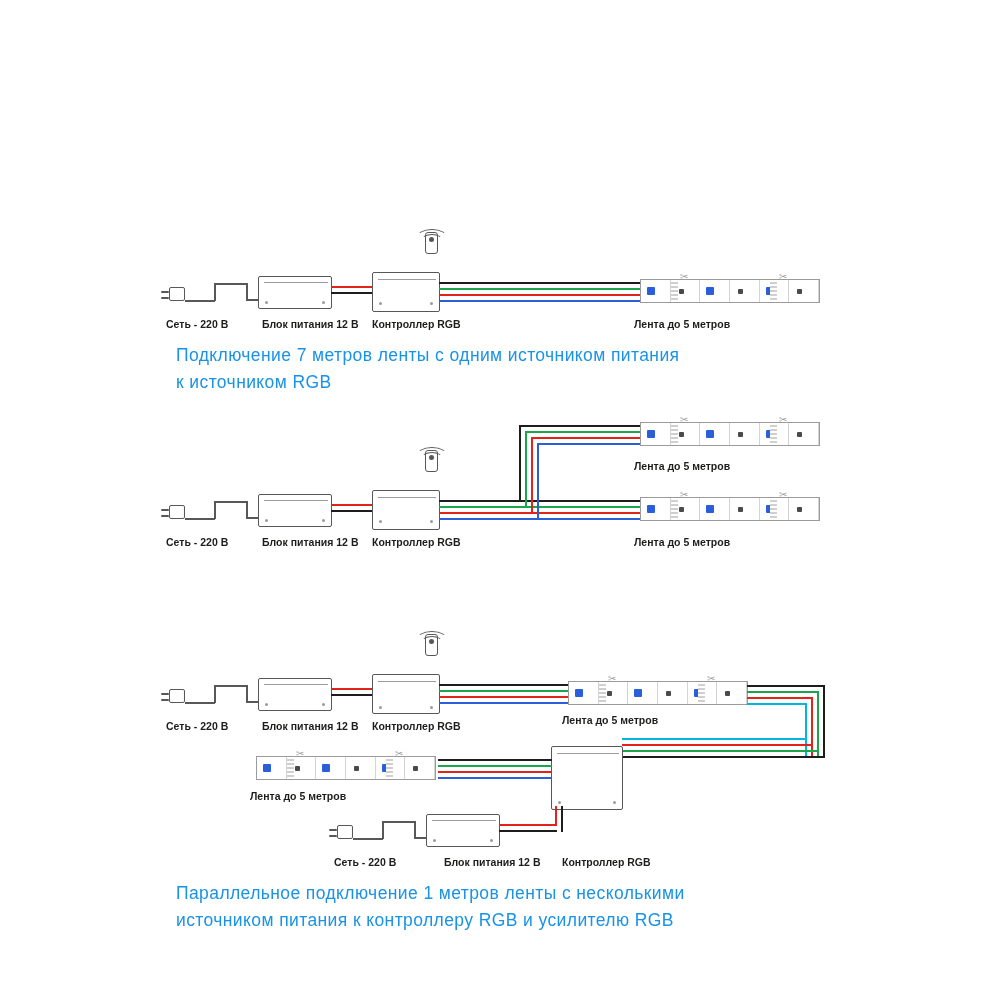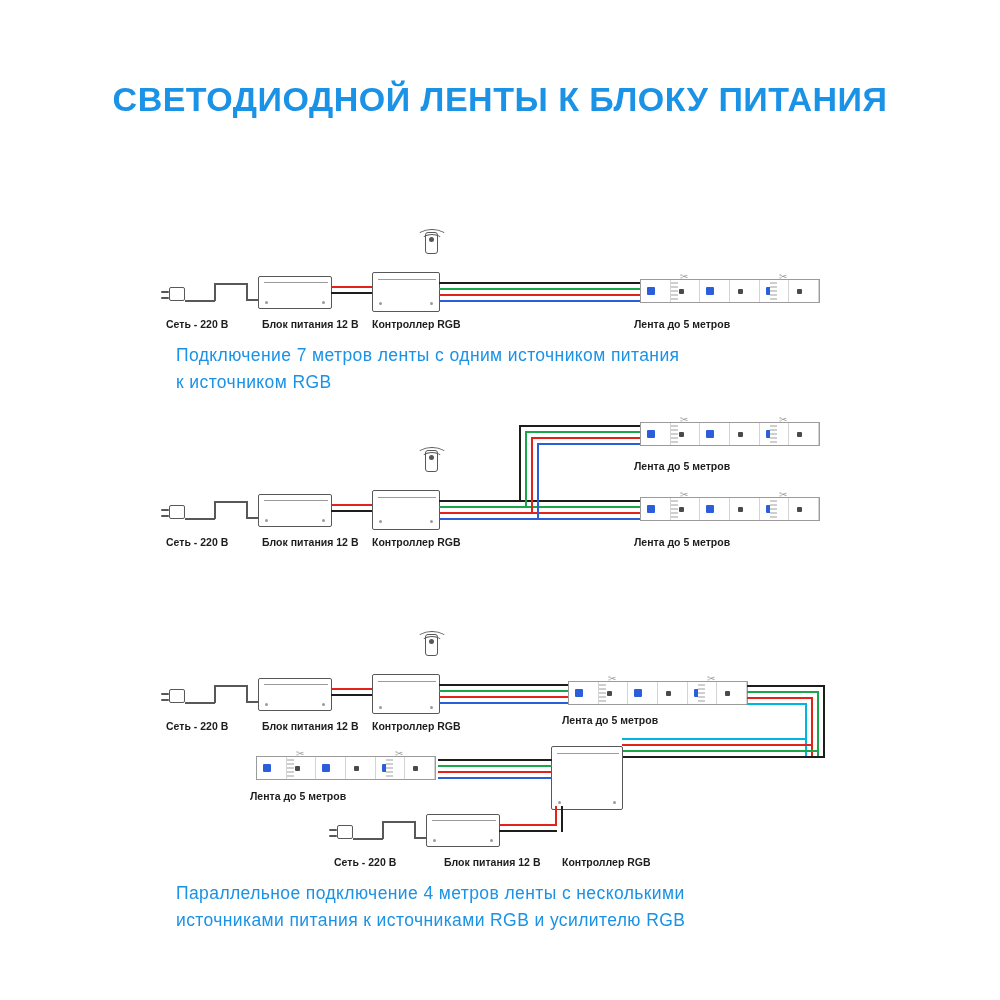--- a/index.html
+++ b/index.html
@@ -165,21 +165,20 @@
     border-right-color: transparent;
     border-radius: 50%;
   }
 </style>
 </head>
 <body>
 
 <div class="page">
 
   <div class="title">
-    <span class="line">СВЕТОДИОДНОЙ ЛЕНТЫ К БЛОКУ ПИТАНИЯ</span>
   </div>
 
   <div class="dgm" style="left:0;top:0;width:1000px;height:340px;">
 
     <div class="plug-body" style="left:169px;top:287px;"></div>
     <div class="plug-pin" style="left:161px;top:291px;"></div>
     <div class="plug-pin" style="left:161px;top:297px;"></div>
 
     <div class="w w-grey" style="left:185px;top:300px;width:30px;height:1.6px;"></div>
     <div class="w w-grey" style="left:214px;top:284px;width:1.6px;height:17px;"></div>
@@ -491,18 +490,18 @@
 
     <div class="lbl" style="left:166px;top:720px;">Сеть - 220 В</div>
     <div class="lbl" style="left:262px;top:720px;">Блок питания 12 В</div>
     <div class="lbl" style="left:372px;top:720px;">Контроллер RGB</div>
 
     <div class="lbl" style="left:334px;top:856px;">Сеть - 220 В</div>
     <div class="lbl" style="left:444px;top:856px;">Блок питания 12 В</div>
     <div class="lbl" style="left:562px;top:856px;">Контроллер RGB</div>
 
     <div class="caption" style="left:176px;top:880px;">
-      <span class="line">Параллельное подключение 4 метров ленты с несколькими</span>
-      <span class="line">источниками питания к источниками RGB и усилителю RGB</span>
+      <span class="line">Параллельное подключение 1 метров ленты с несколькими</span>
+      <span class="line">источником питания к контроллеру RGB и усилителю RGB</span>
     </div>
   </div>
 
 </div>
 
 </body></html>

